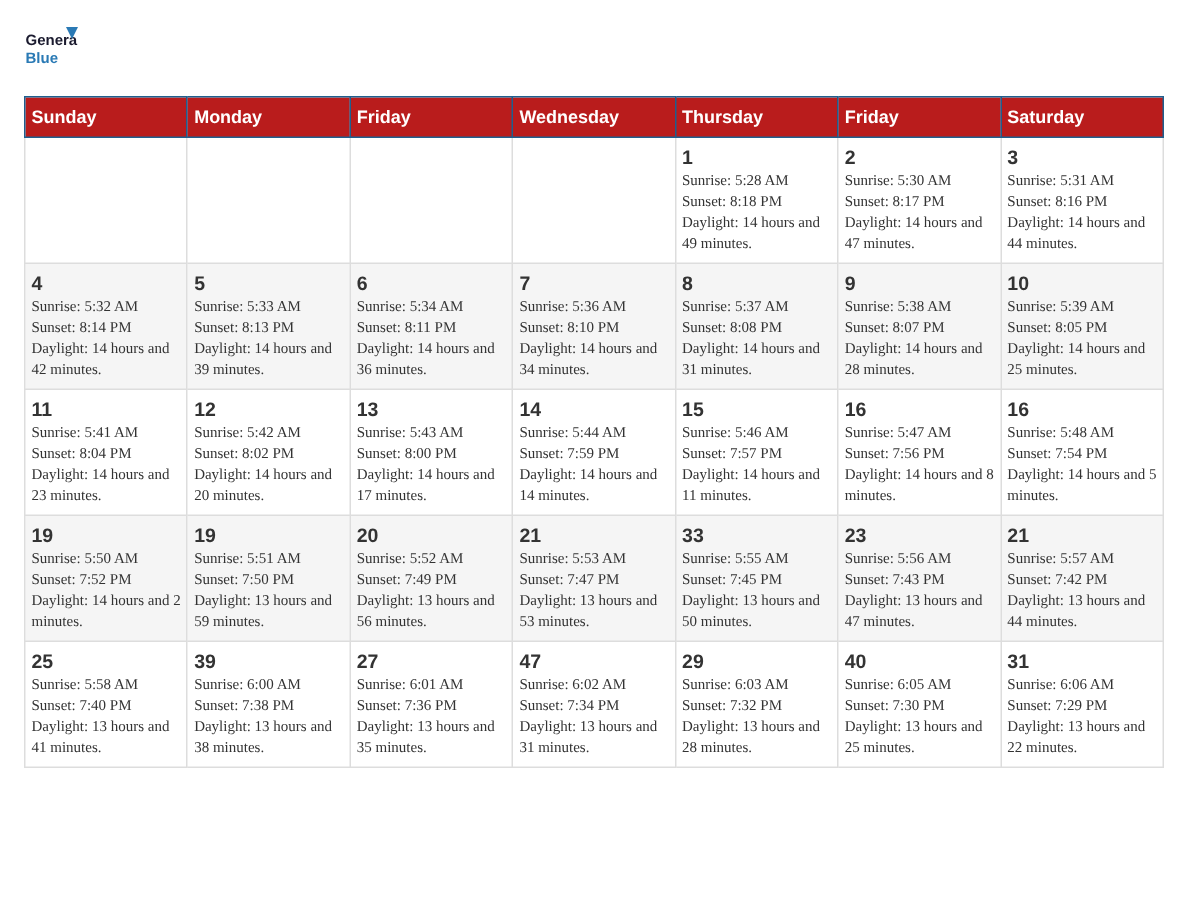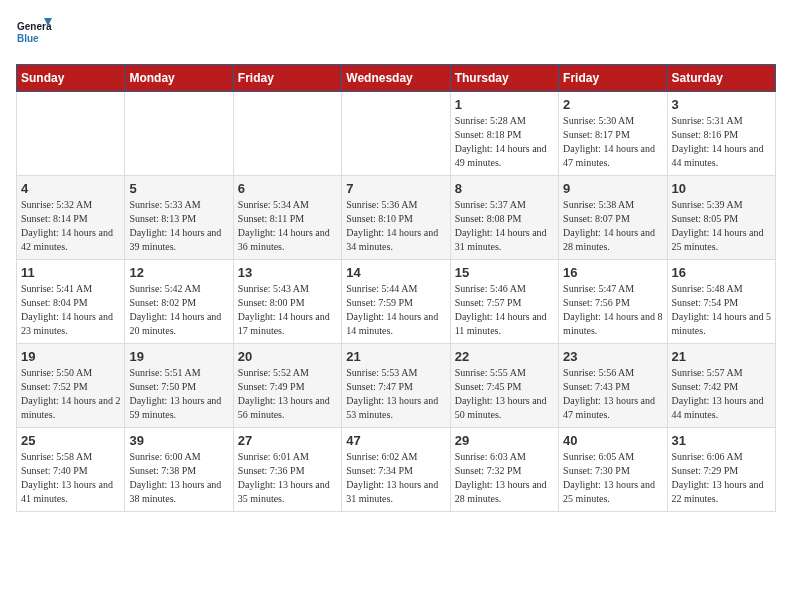--- a/index.html
+++ b/index.html
@@ -201,21 +201,21 @@
         </td>
         <td>
           <span class="day-number">20</span>
           <div class="cell-text">Sunrise: 5:52 AM<br>Sunset: 7:49 PM<br>Daylight: 13 hours and 56 minutes.</div>
         </td>
         <td>
           <span class="day-number">21</span>
           <div class="cell-text">Sunrise: 5:53 AM<br>Sunset: 7:47 PM<br>Daylight: 13 hours and 53 minutes.</div>
         </td>
         <td>
-          <span class="day-number">22</span>
+          <span class="day-number">33</span>
           <div class="cell-text">Sunrise: 5:55 AM<br>Sunset: 7:45 PM<br>Daylight: 13 hours and 50 minutes.</div>
         </td>
         <td>
           <span class="day-number">23</span>
           <div class="cell-text">Sunrise: 5:56 AM<br>Sunset: 7:43 PM<br>Daylight: 13 hours and 47 minutes.</div>
         </td>
         <td>
           <span class="day-number">21</span>
           <div class="cell-text">Sunrise: 5:57 AM<br>Sunset: 7:42 PM<br>Daylight: 13 hours and 44 minutes.</div>
         </td>

